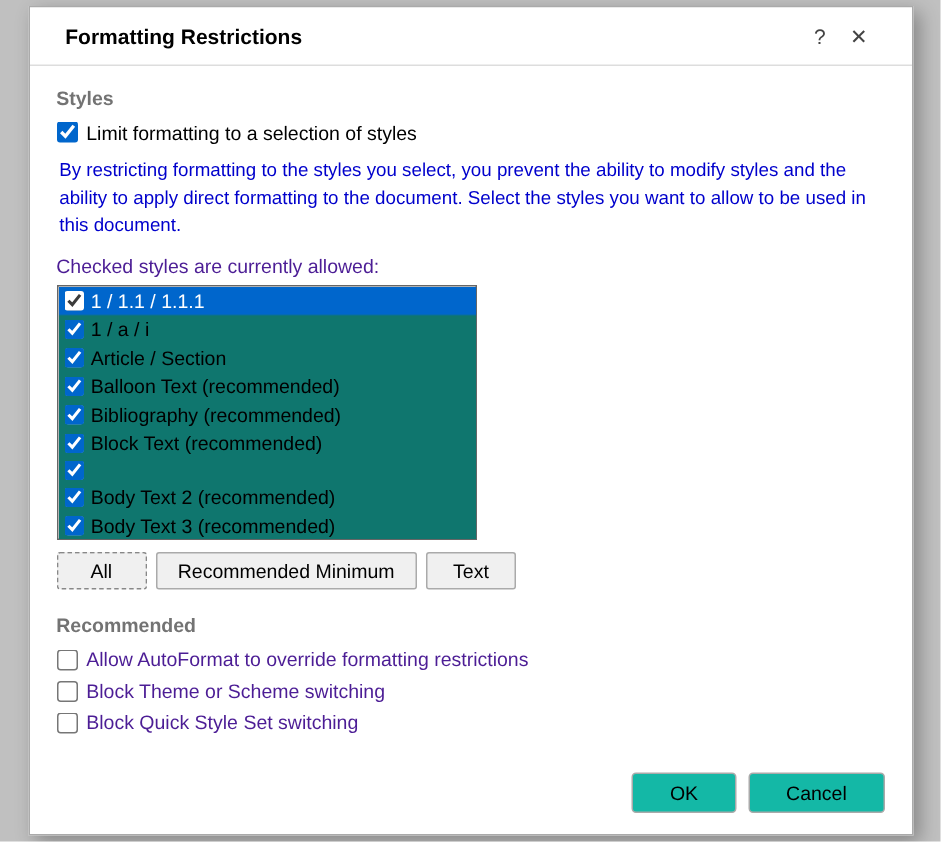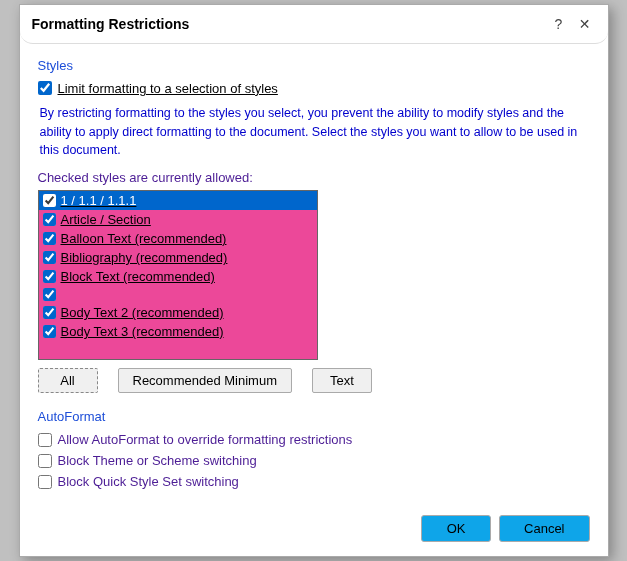--- a/index.html
+++ b/index.html
@@ -25,25 +25,24 @@
       border: 1px solid #aaa;
       box-shadow: 4px 4px 12px rgba(0,0,0,0.3);
       width: 590px;
       padding: 0;
       position: relative;
     }
 
     .title-bar {
       background: #ffffff;
       border-bottom: 1px solid #ddd;
-      padding: 8px 12px;
+      padding: 8px 24px;
       display: flex;
       justify-content: space-between;
       align-items: center;
-      border-radius: 13px;
     }
 
     .title-bar-title {
       font-size: 14px;
       font-weight: 600;
       color: #000;
     }
 
     .title-bar-icons {
       display: flex;
@@ -64,43 +63,42 @@
       background: none;
       border-radius: 2px;
     }
 
     .dialog-body {
       padding: 14px 18px 16px 18px;
     }
 
     .section-title {
       font-size: 13px;
-      font-weight: 400;
-      color: #1d4ed8;
+      font-weight: 700;
+      color: #737373;
       margin-bottom: 8px;
     }
 
     .checkbox-row {
       display: flex;
       align-items: center;
       gap: 6px;
       margin-bottom: 8px;
     }
 
     .checkbox-row input[type="checkbox"] {
       accent-color: #0066cc;
       width: 14px;
       height: 14px;
       cursor: pointer;
     }
 
     .checkbox-label {
       color: #000;
       cursor: pointer;
-      text-decoration: underline;
     }
 
     .description-text {
       color: #0000cc;
       font-size: 12.5px;
       line-height: 1.5;
       margin-left: 2px;
       margin-bottom: 10px;
     }
 
@@ -108,22 +106,21 @@
       font-size: 13px;
       color: #4c1d95;
       margin-bottom: 5px;
     }
 
     .styles-listbox {
       border: 1px solid #666;
       width: 280px;
       height: 170px;
       overflow-y: scroll;
-      background: #ec4899;
-      text-decoration: underline;
+      background: #0f766e;
     }
 
     .styles-listbox::-webkit-scrollbar {
       width: 14px;
     }
 
     .styles-listbox::-webkit-scrollbar-track {
       background: #f0f0f0;
     }
 
@@ -153,21 +150,21 @@
       height: 13px;
       flex-shrink: 0;
     }
 
     .list-item.selected input[type="checkbox"] {
       accent-color: #fff;
     }
 
     .buttons-row {
       display: flex;
-      gap: 20px;
+      gap: 6px;
       margin-top: 8px;
     }
 
     .btn {
       padding: 4px 14px;
       border: 1px solid #aaa;
       background: #f0f0f0;
       cursor: pointer;
       font-size: 13px;
       color: #000;
@@ -214,21 +211,21 @@
     .dialog-footer {
       display: flex;
       justify-content: flex-end;
       padding: 10px 18px 14px 18px;
       gap: 8px;
     }
 
     .footer-btn {
       padding: 5px 24px;
       border: 1px solid #aaa;
-      background: #0ea5e9;
+      background: #14b8a6;
       cursor: pointer;
       font-size: 13px;
       color: #000;
       border-radius: 3px;
       min-width: 70px;
     }
   </style>
 </head>
 <body>
 
@@ -256,20 +253,24 @@
     <div class="styles-label">Checked styles are currently allowed:</div>
 
     <div class="styles-listbox">
 
     <div class="list-item selected">
           <input type="checkbox" checked="" style="">
           <span>1 / 1.1 / 1.1.1</span>
         </div>
         <div class="list-item">
           <input type="checkbox" checked="" style="">
+          <span>1 / a / i</span>
+        </div>
+        <div class="list-item">
+          <input type="checkbox" checked="" style="">
           <span>Article / Section</span>
         </div>
         <div class="list-item">
           <input type="checkbox" checked="" style="">
           <span>Balloon Text (recommended)</span>
         </div>
         <div class="list-item">
           <input type="checkbox" checked="" style="">
           <span>Bibliography (recommended)</span>
         </div>
@@ -290,21 +291,21 @@
         </div>
       </div>
 
     <div class="buttons-row">
       <button class="btn dotted">All</button>
       <button class="btn">Recommended Minimum</button>
       <button class="btn">Text</button>
     </div>
 
     <div class="formatting-section">
-      <div class="section-title">AutoFormat</div>
+      <div class="section-title">Recommended</div>
       <div class="checkbox-list">
 
       <div class="format-checkbox-row">
             <input type="checkbox" style="">
             <label class="format-label">Allow AutoFormat to override formatting restrictions</label>
           </div>
           <div class="format-checkbox-row">
             <input type="checkbox" style="">
             <label class="format-label">Block Theme or Scheme switching</label>
           </div>

